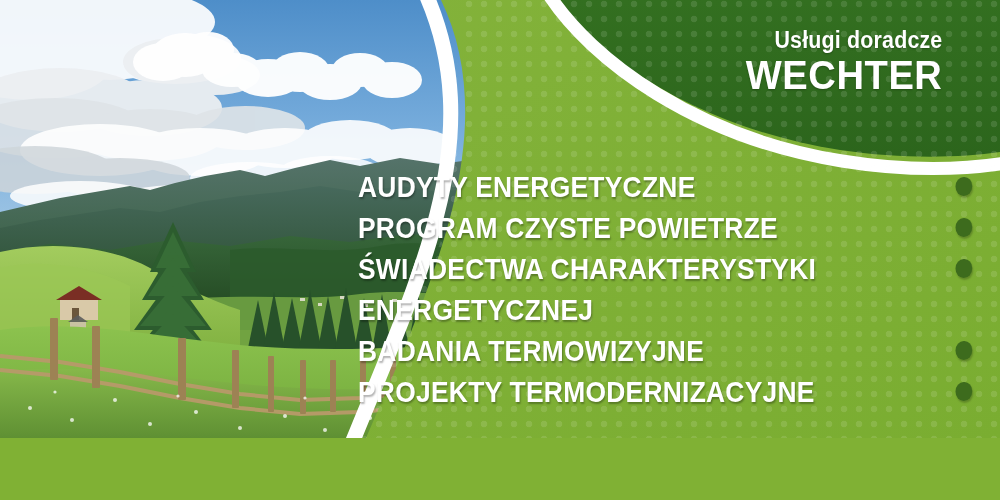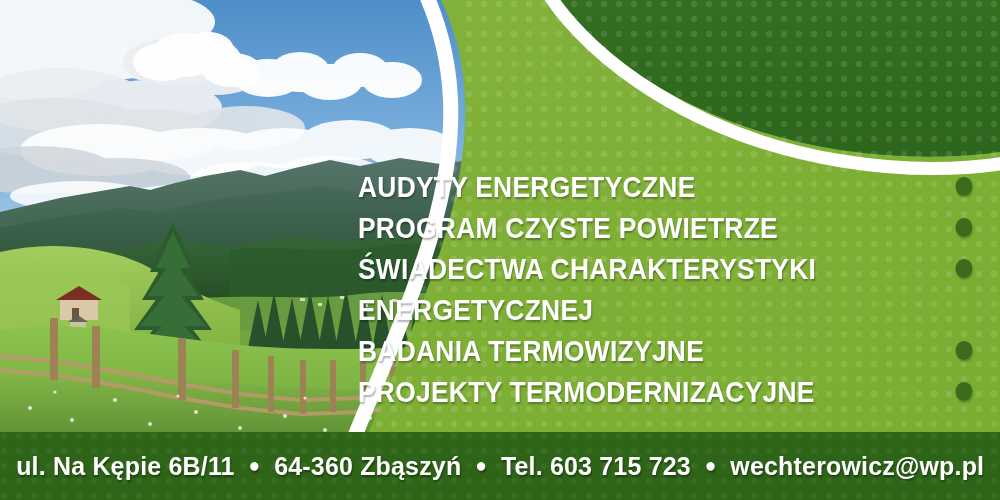--- a/index.html
+++ b/index.html
@@ -343,20 +343,24 @@
                C900 159, 958 158, 1000 152 Z" fill="url(#dg)"></path>
 
       <path d="M547 -8
                C592 62, 698 138, 842 161
                C904 171, 962 170, 1006 163" fill="none" stroke="#ffffff" stroke-width="13" stroke-linecap="butt"></path>
     </svg>
 
     <div class="dots" style="clip-path: polygon(46% 0%, 100% 0%, 100% 100%, 36% 100%, 45% 50%);"></div>
   </div>
 
+  <div class="logo">
+    <div class="logo-sub">Usługi doradcze</div>
+    <div class="logo-name">WECHTER</div>
+  </div>
 
   <div class="services">
     <div class="service-line">
       <span>AUDYTY ENERGETYCZNE</span>
       <span class="bullet"></span>
     </div>
     <div class="service-line">
       <span>PROGRAM CZYSTE POWIETRZE</span>
       <span class="bullet"></span>
     </div>
@@ -371,28 +375,14 @@
     <div class="service-line">
       <span>BADANIA TERMOWIZYJNE</span>
       <span class="bullet"></span>
     </div>
     <div class="service-line">
       <span>PROJEKTY TERMODERNIZACYJNE</span>
       <span class="bullet"></span>
     </div>
   </div>
 
-  <div class="footer">
-    <div class="dots"></div>
-    <div class="footer-inner">
-      <div class="footer-text">
-        <span>ul. Na Kępie 6B/11</span>
-        <span class="sep">●</span>
-        <span>64-360 Zbąszyń</span>
-        <span class="sep">●</span>
-        <span>Tel. 603 715 723</span>
-        <span class="sep">●</span>
-        <span>wechterowicz@wp.pl</span>
-      </div>
-    </div>
-  </div>
 
 </div>
 
 </body></html>

